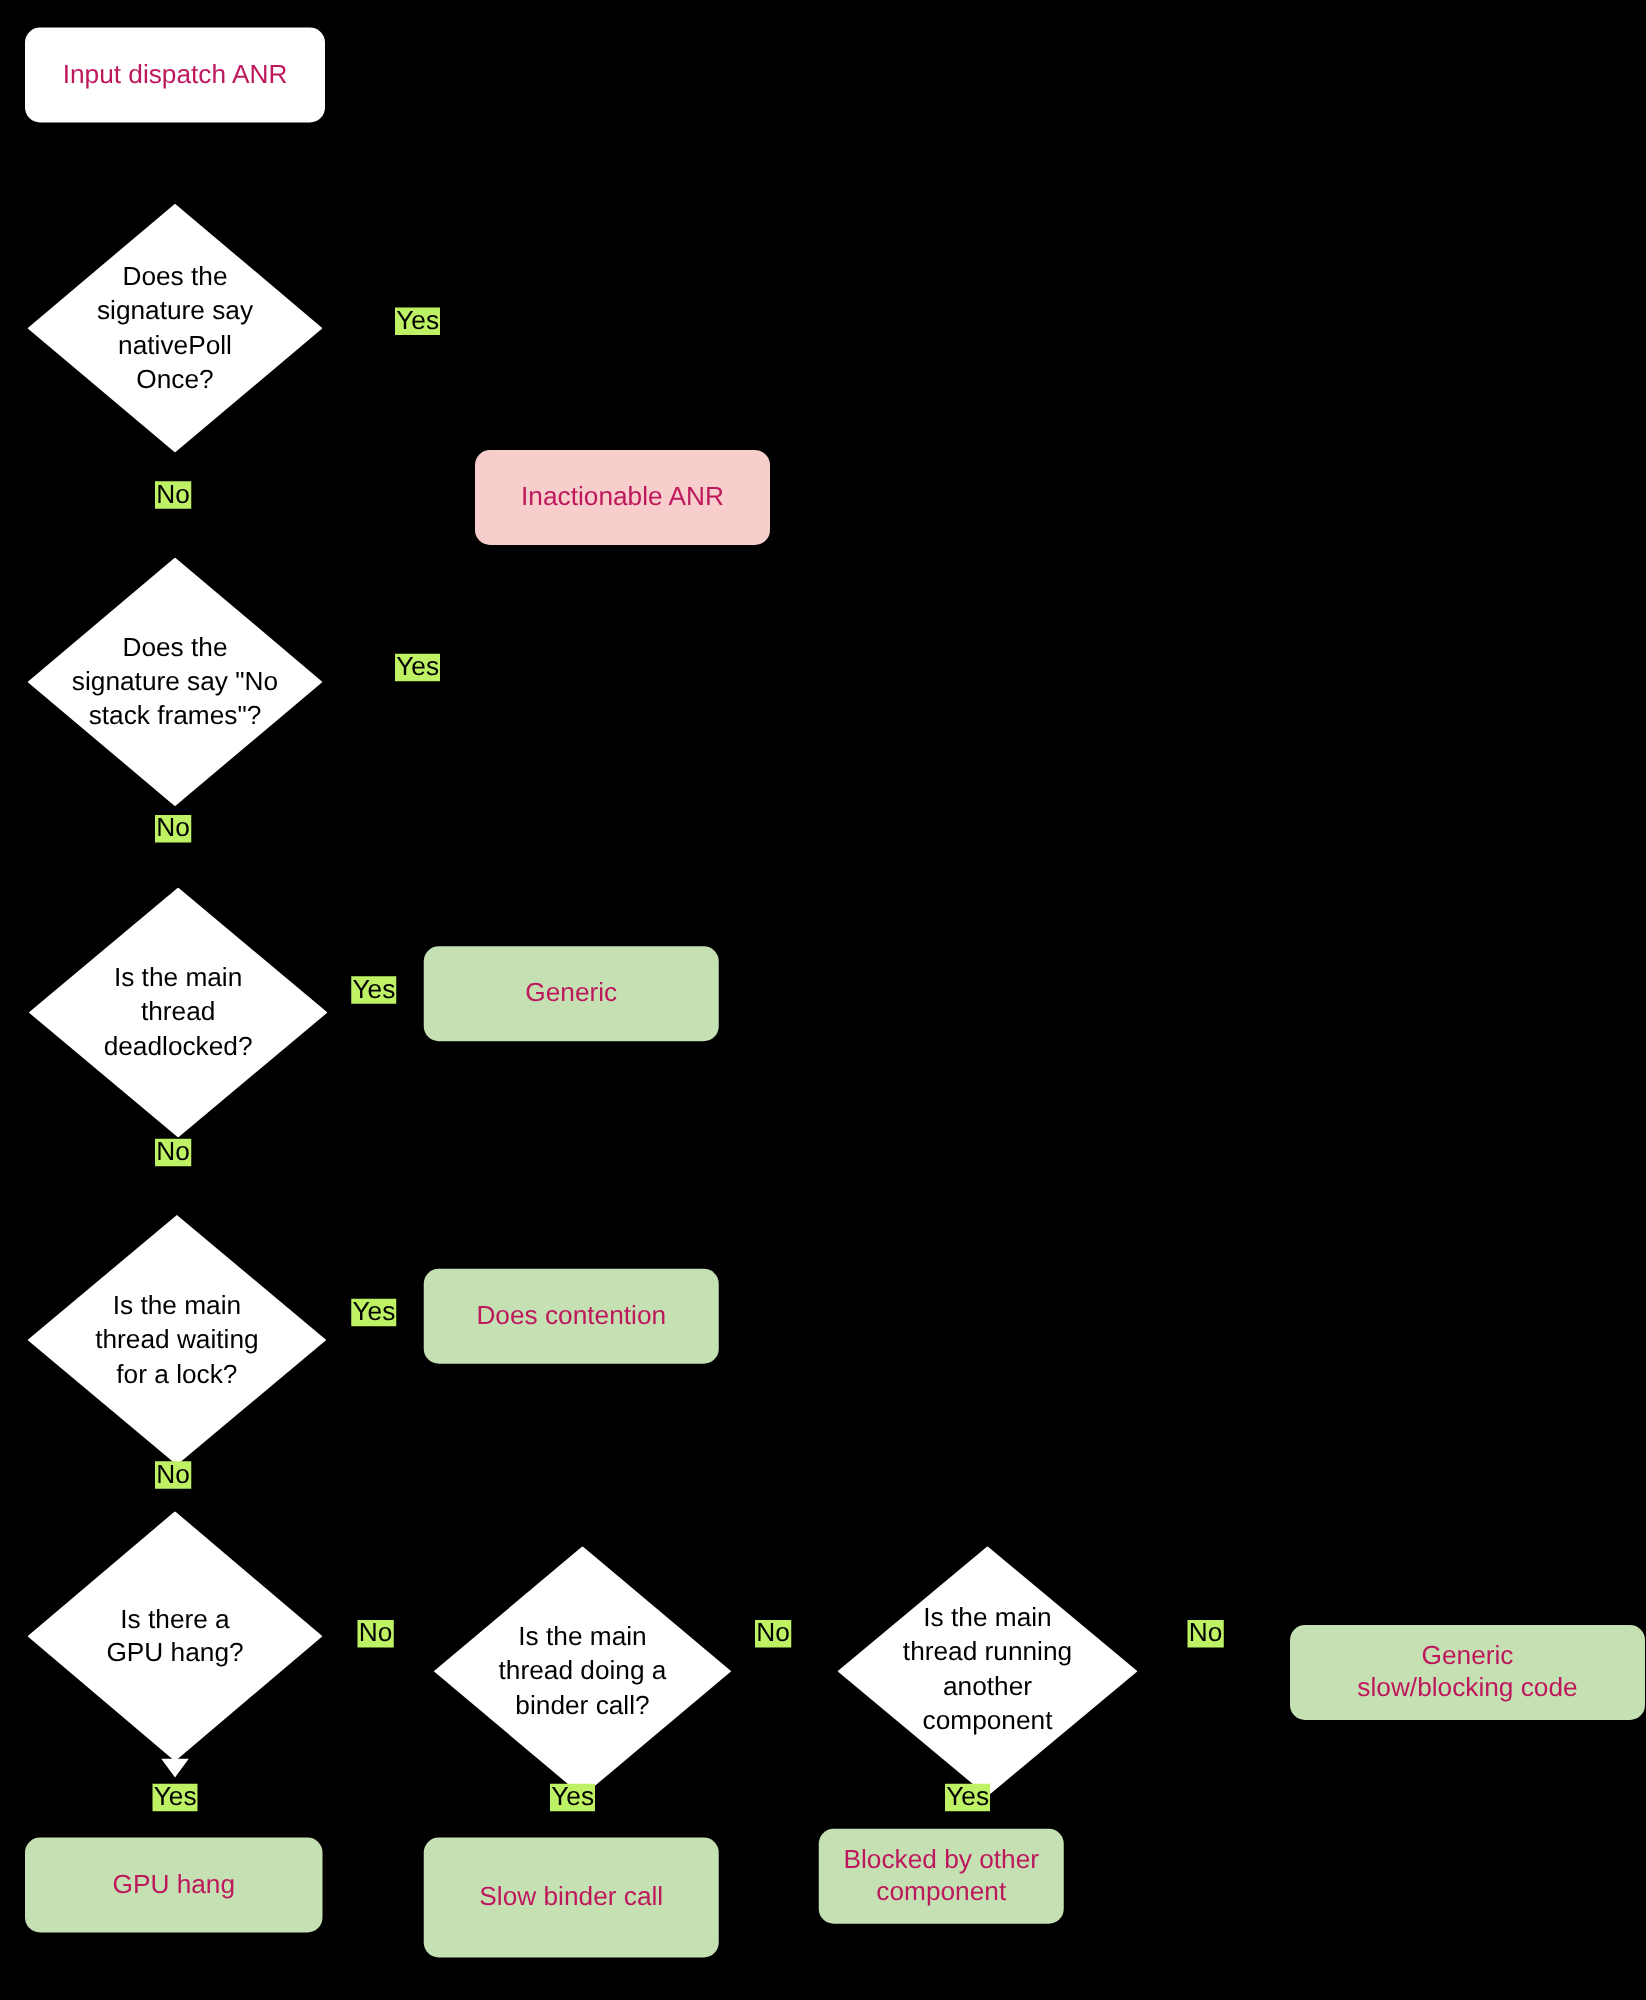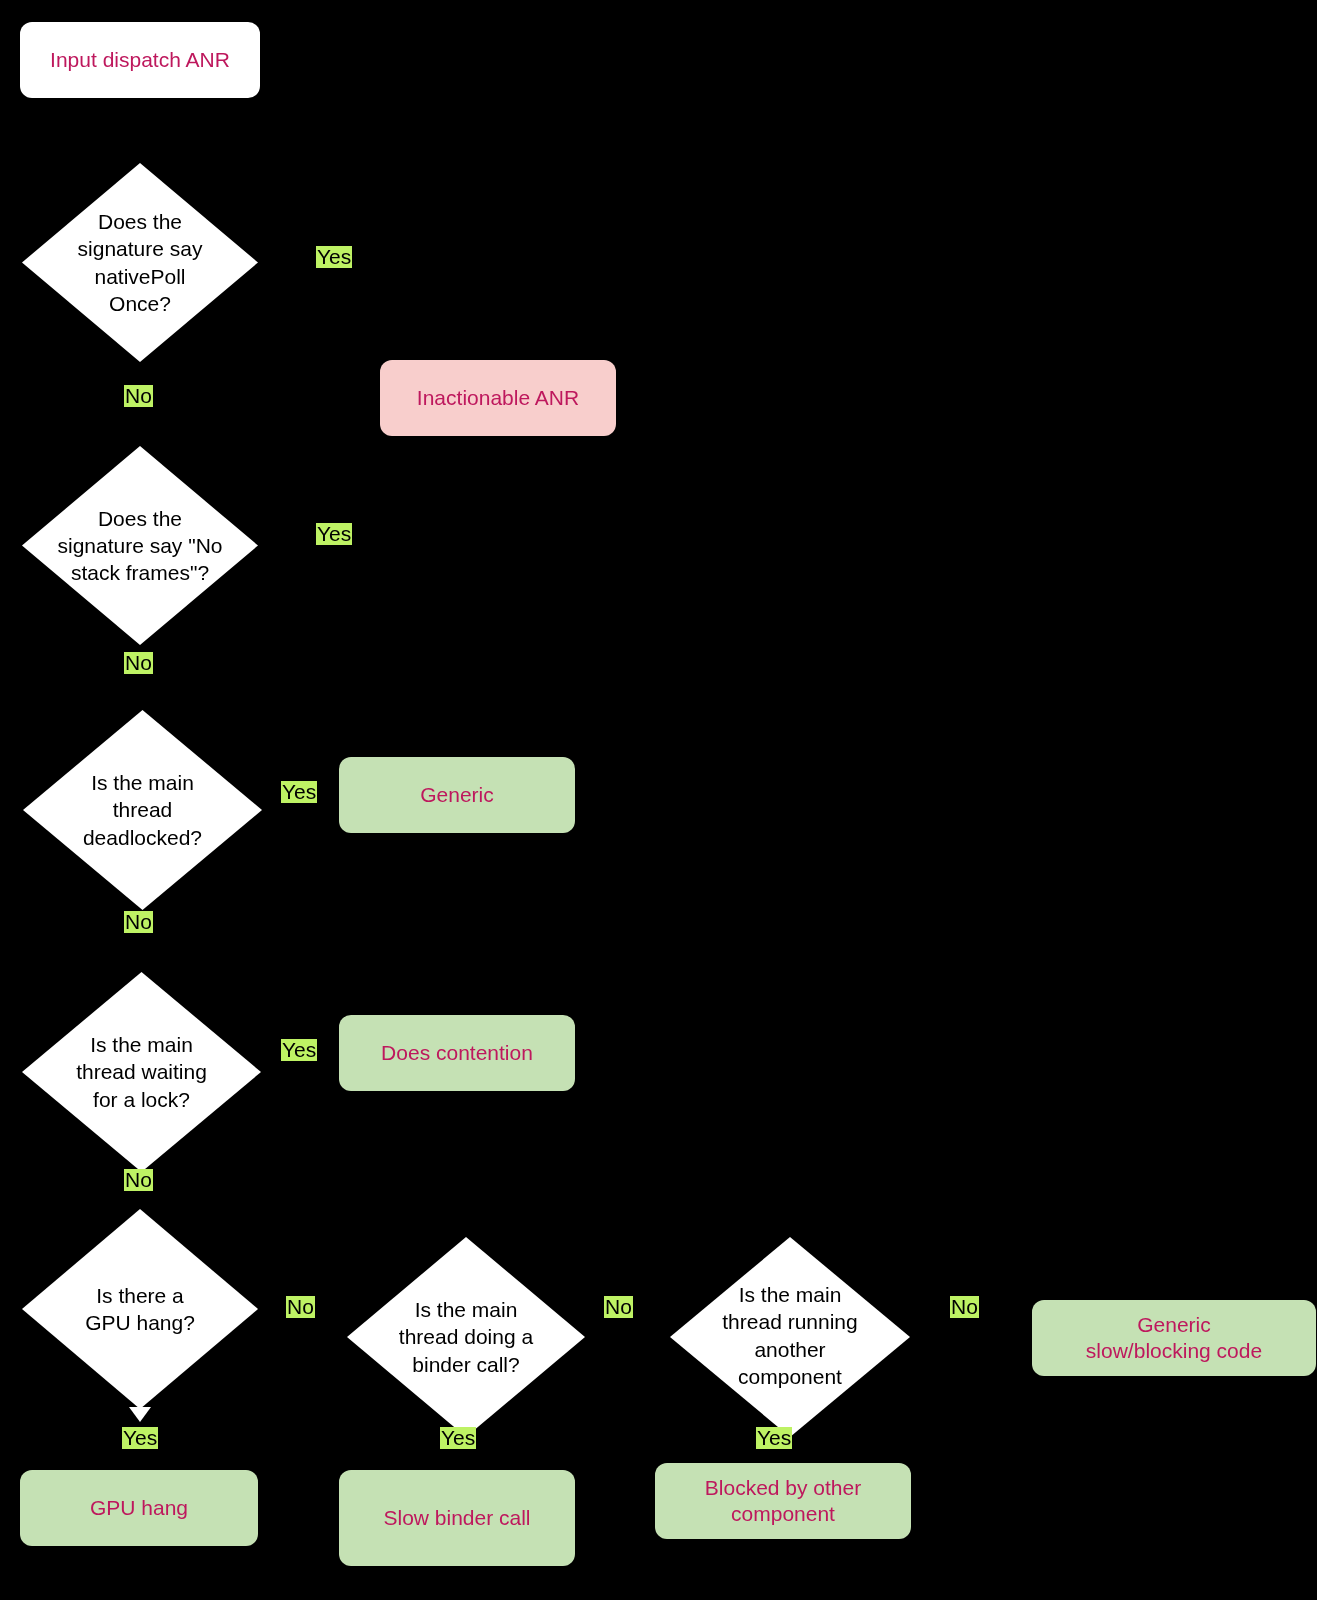--- a/index.html
+++ b/index.html
@@ -207,16 +207,16 @@
   <div class="arrow-down" style="left:762px; top:1407px;"></div>
   <div class="edge-label" style="left:756px; top:1427px;">Yes</div>
 
   <div class="node-box good" style="left:1032px; top:1300px; width:284px; height:76px;">Generic
 slow/blocking code</div>
 
   <div class="node-box good" style="left:20px; top:1470px; width:238px; height:76px;">GPU hang</div>
 
   <div class="node-box good" style="left:339px; top:1470px; width:236px; height:96px;">Slow binder call</div>
 
-  <div class="node-box good" style="left:655px; top:1463px; width:256px; height:76px;">Blocked by other
+  <div class="node-box good" style="left:655px; top:1463px; width:196px; height:76px;">Blocked by other
 component</div>
 
 </div>
 
 </body></html>

